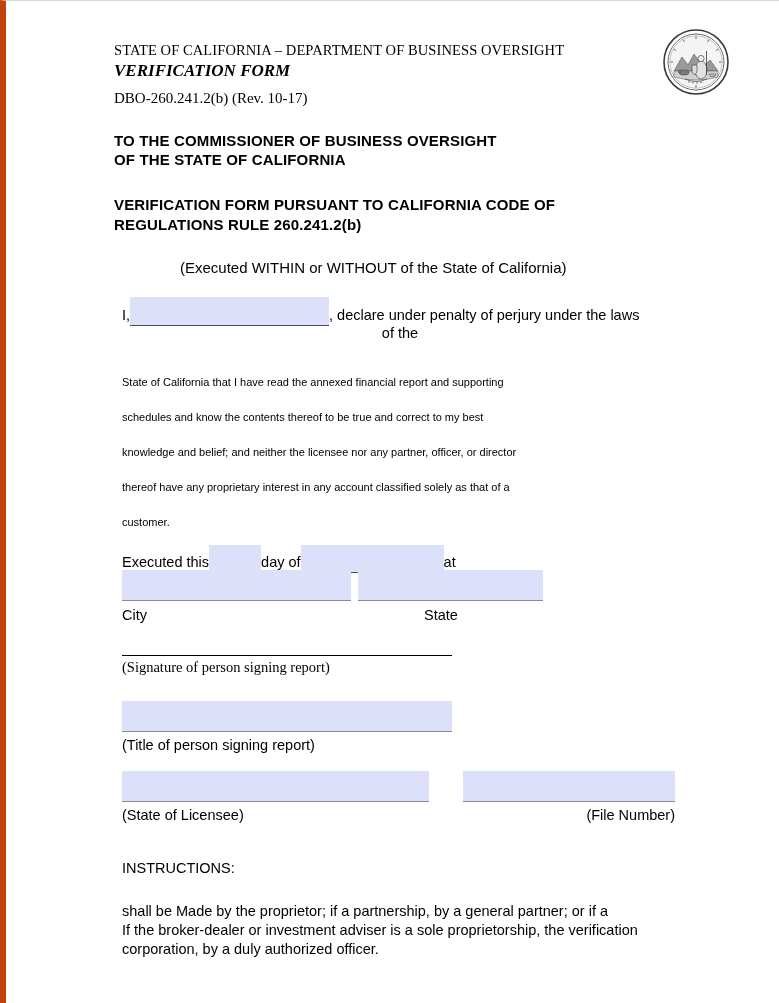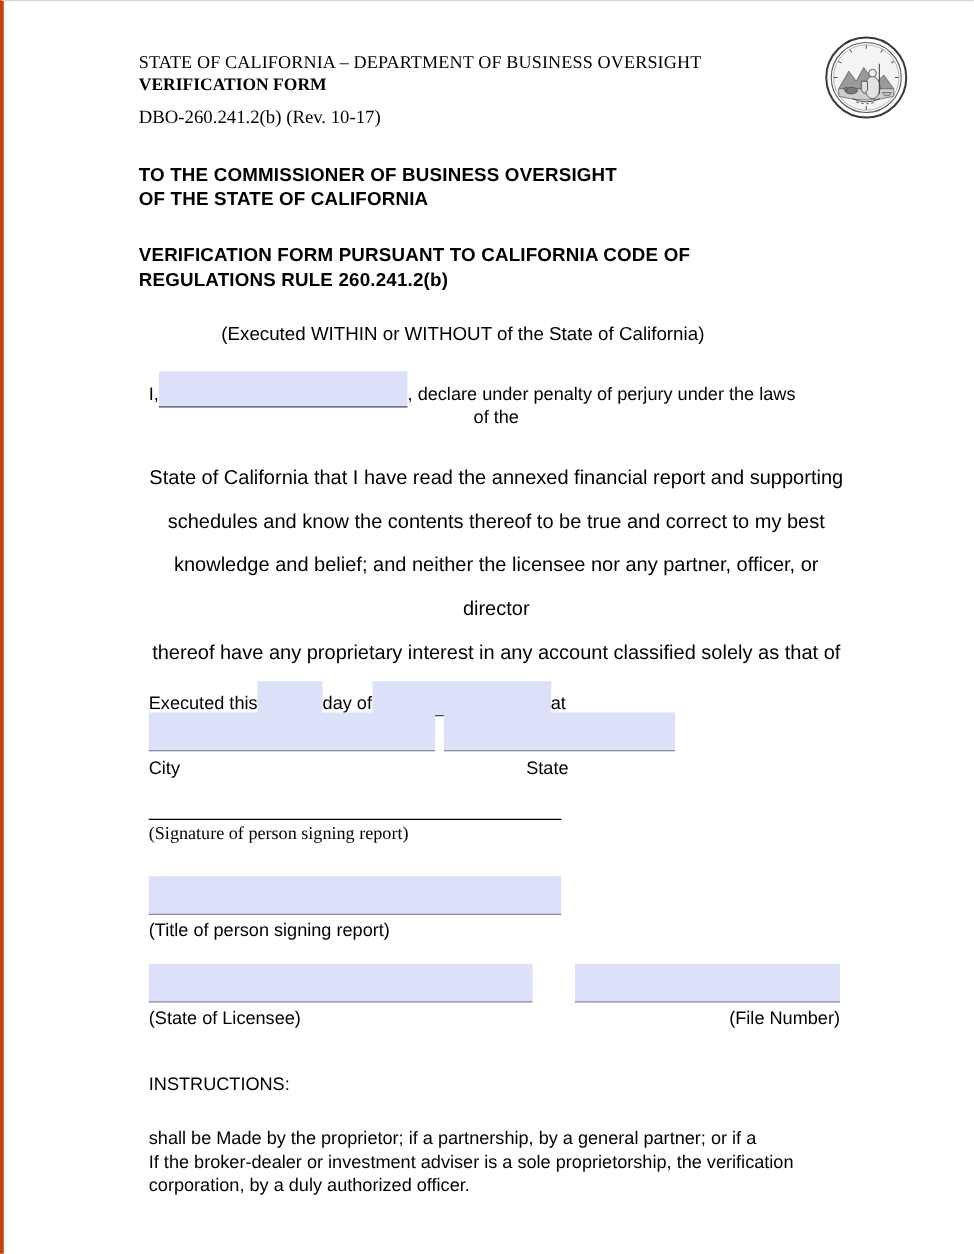--- a/index.html
+++ b/index.html
@@ -14,43 +14,44 @@
     color: #000000;
     position: relative;
     overflow: hidden;
   }
   .page {
     position: absolute;
     left: 0; top: 0;
     width: 779px;
     height: 1003px;
     background: #ffffff;
-    border-left: 3px solid #c2410c;
+    border-left: 6px solid #c2410c;
     border-top: 1px solid #d8d8d8;
     box-sizing: border-box;
   }
 
   
   .letterhead {
     position: absolute;
     left: 108px;
     top: 40px;
     font-family: "Liberation Serif", serif;
   }
   .lh-line1 {
     font-size: 14.5px;
     letter-spacing: 0.1px;
     white-space: nowrap;
     line-height: 1.25;
   }
   .lh-line2 {
-    font-size: 14px;
+    font-size: 17px;
     font-weight: bold;
     line-height: 1.3;
     margin-top: 1px;
+    font-style: italic;
   }
   .lh-line3 {
     font-size: 15px;
     line-height: 1.3;
     margin-top: 7px;
   }
 
   .seal {
     position: absolute;
     left: 655px;
@@ -123,22 +124,21 @@
     height: 29px;
     margin-bottom: -6px;
   }
 
   .para {
     margin-top: 10px;
   }
   .para p {
     margin: 0 0 0 0;
     line-height: 35px;
-    font-size: 16px;
-    text-align: center;
+    font-size: 11px;
   }
 
   
   .executed {
     position: absolute;
     left: 116px;
     top: 544px;
     width: 560px;
     font-size: 14.5px;
     white-space: nowrap;

